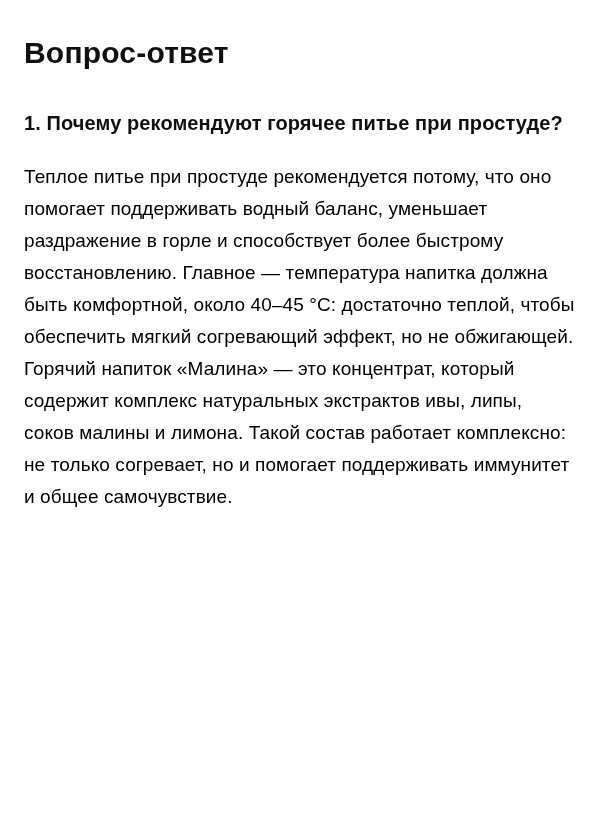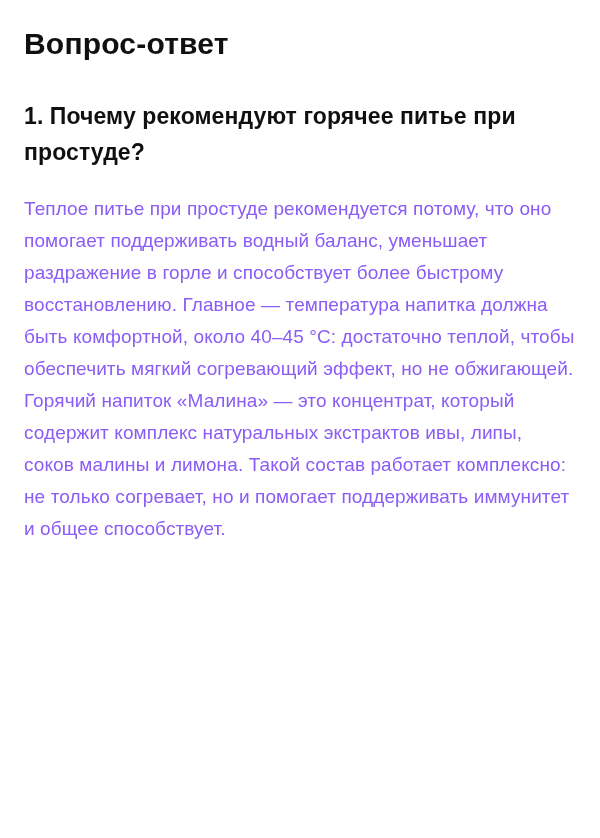--- a/index.html
+++ b/index.html
@@ -9,45 +9,45 @@
     background: #ffffff;
   }
   body {
     width: 600px;
     height: 838px;
     overflow: hidden;
     font-family: "Liberation Sans", "DejaVu Sans", sans-serif;
     -webkit-font-smoothing: antialiased;
   }
   .page {
-    padding: 27px 24px 0 24px;
+    padding: 36px 24px 0 24px;
   }
   .page-title {
     font-size: 30px;
     line-height: 1.15;
     font-weight: 700;
     color: #101010;
     margin: 0 0 10px 0;
     letter-spacing: 0.2px;
   }
   .faq-item { margin: 0; }
   .faq-question {
-    font-size: 23px;
+    font-size: 20px;
     line-height: 1.6;
     font-weight: 700;
     color: #101010;
     margin: 36px 0 22px 0;
     max-width: 560px;
     letter-spacing: 0.1px;
   }
   .faq-answer {
     font-size: 19px;
     line-height: 32px;
     font-weight: 400;
-    color: #8b5cf6;
+    color: #000000;
     margin: 0;
     max-width: 558px;
     letter-spacing: 0.1px;
   }
 </style>
 </head>
 <body>
 
 <div class="page">
 
@@ -55,16 +55,16 @@
 
   <section class="faq-item">
     <h2 class="faq-question">1. Почему рекомендуют горячее питье при простуде?</h2>
     <p class="faq-answer">Теплое питье при простуде рекомендуется потому, что оно помогает поддерживать водный баланс, уменьшает раздражение в горле и способствует более быстрому восстановлению. Главное — температура напитка должна быть комфортной, около 40–45 °C: достаточно теплой, чтобы обеспечить мягкий согревающий эффект, но не обжигающей.</p>
   </section>
 
   <section class="faq-item">
   </section>
 
   <section class="faq-item">
-    <p class="faq-answer">Горячий напиток «Малина» — это концентрат, который содержит комплекс натуральных экстрактов ивы, липы, соков малины и лимона. Такой состав работает комплексно: не только согревает, но и помогает поддерживать иммунитет и общее способствует.</p>
+    <p class="faq-answer">Горячий напиток «Малина» — это концентрат, который содержит комплекс натуральных экстрактов ивы, липы, соков малины и лимона. Такой состав работает комплексно: не только согревает, но и помогает поддерживать иммунитет и общее самочувствие.</p>
   </section>
 
 </div>
 
 </body></html>

